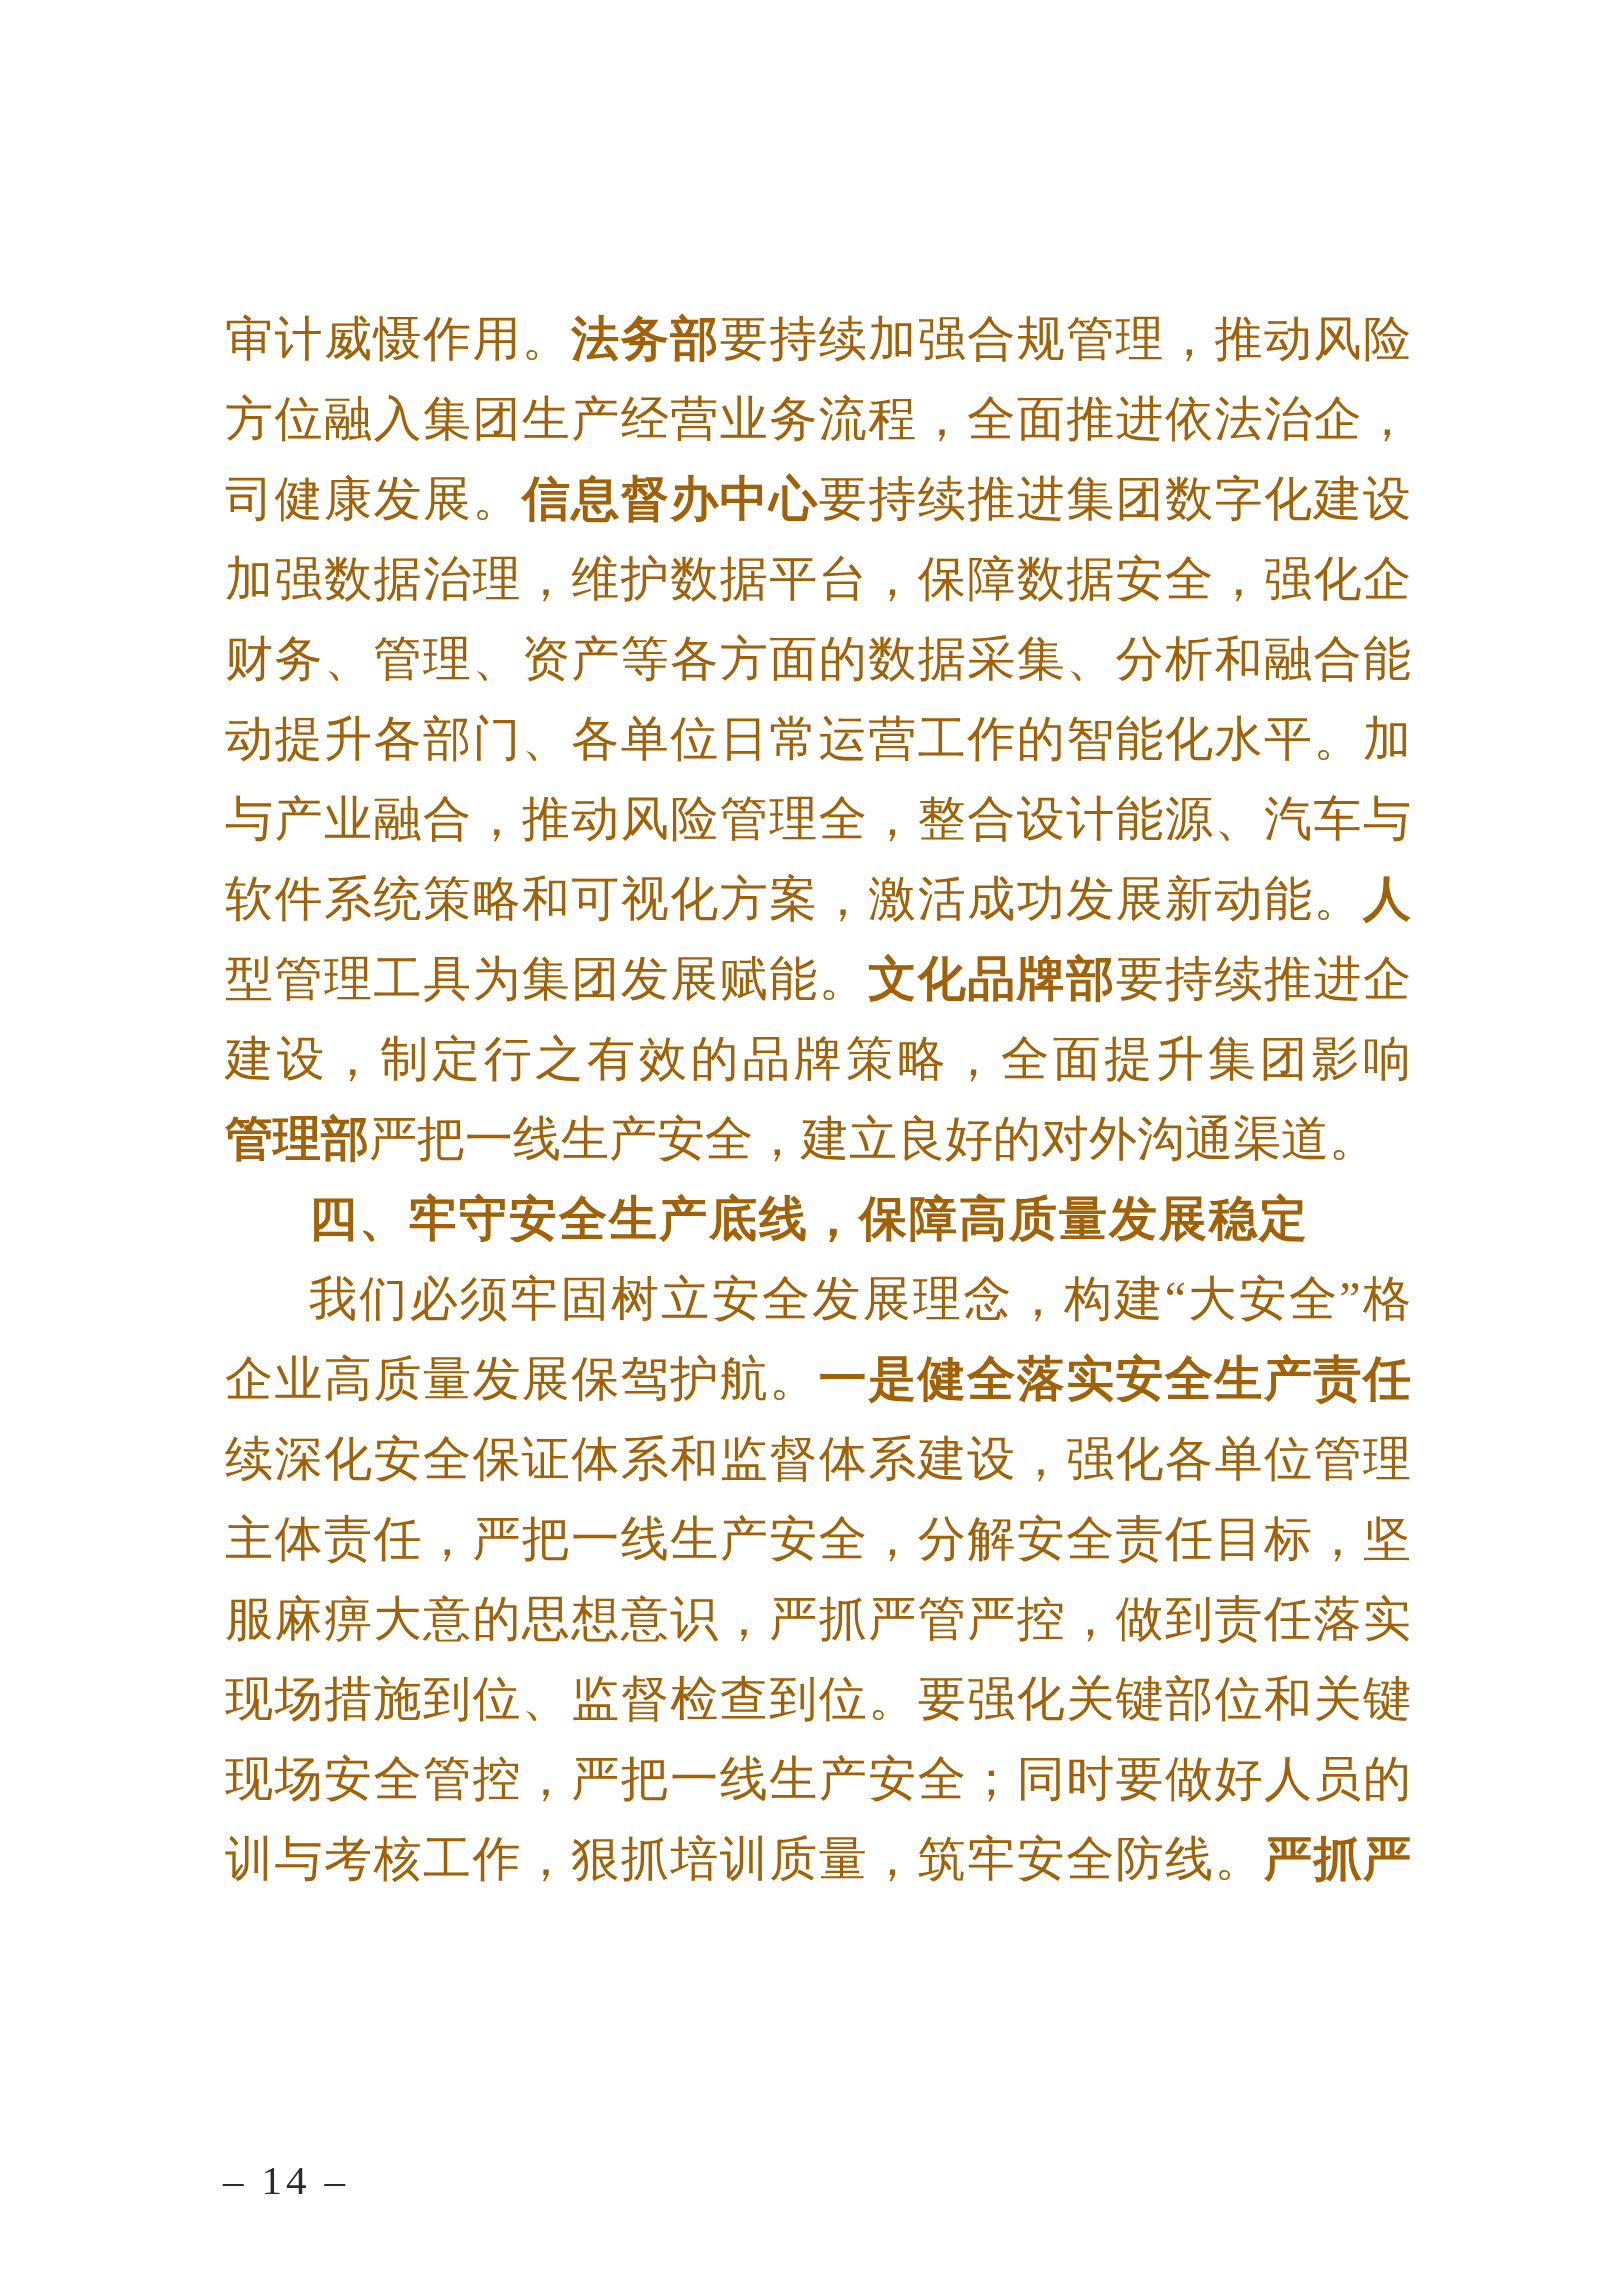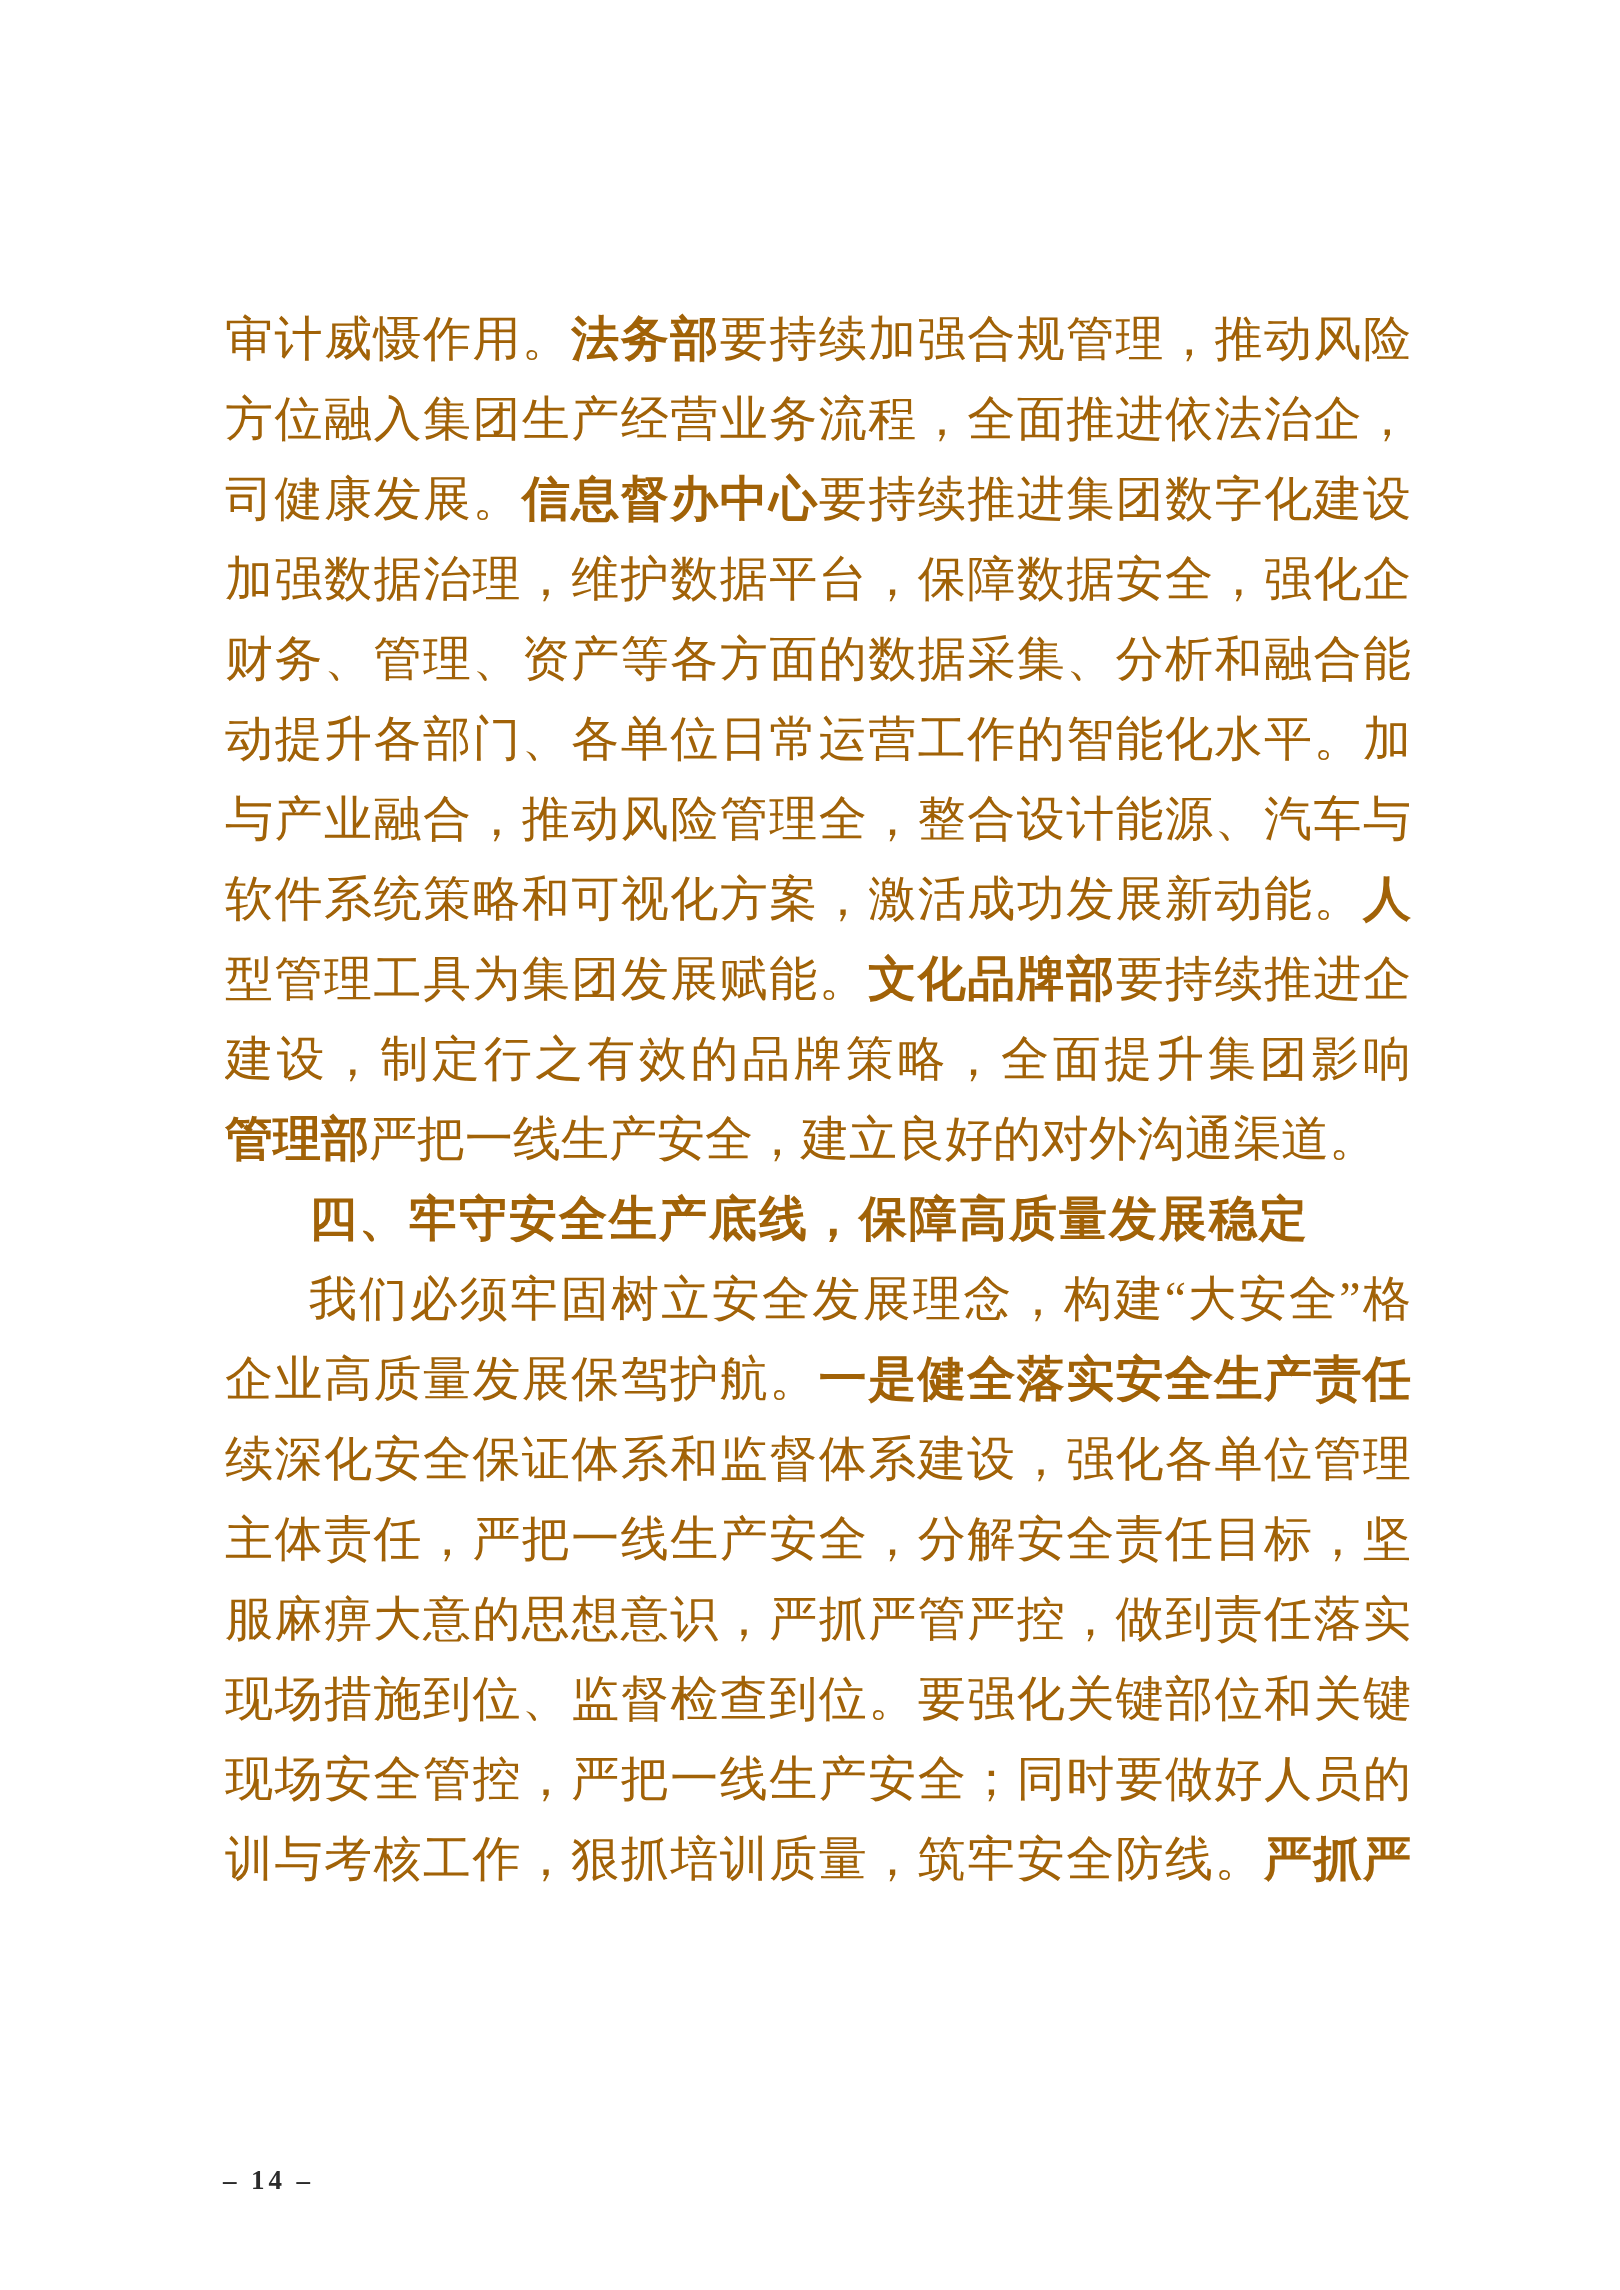--- a/index.html
+++ b/index.html
@@ -46,25 +46,24 @@
     font-weight: 700;
     font-family: Liberation Mono, monospace;
     letter-spacing: 2px;
   }
   .footer {
     position: absolute;
     left: 223px;
     top: 2156px;
     height: 49px;
     line-height: 49px;
-    font-size: 27px;
+    font-size: 41px;
     color: #2b2b2b;
     font-family: "Liberation Serif", serif;
     letter-spacing: 3.9px;
-    font-weight: bold;
   }
 </style>
 </head>
 <body>
 
 <div class="page">
   <div class="body-text">
       <div class="line justify"><span class="seg">审计威慑作用。</span><span class="seg bold">法务部</span><span class="seg">要持续加强合规管理，推动风险管理全</span></div>
       <div class="line justify"><span class="seg">方位融入集团生产经营业务流程，全面推进依法治企，保障公</span></div>
       <div class="line justify"><span class="seg">司健康发展。</span><span class="seg bold">信息督办中心</span><span class="seg">要持续推进集团数字化建设工作，</span></div>

